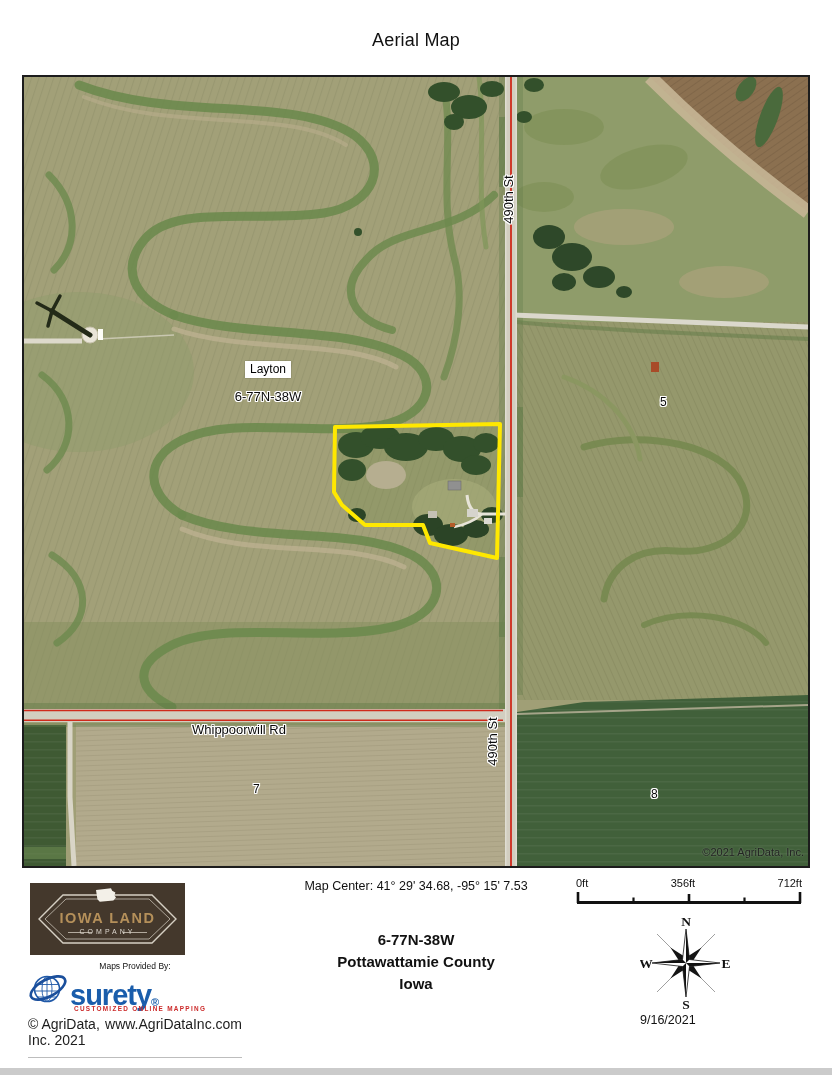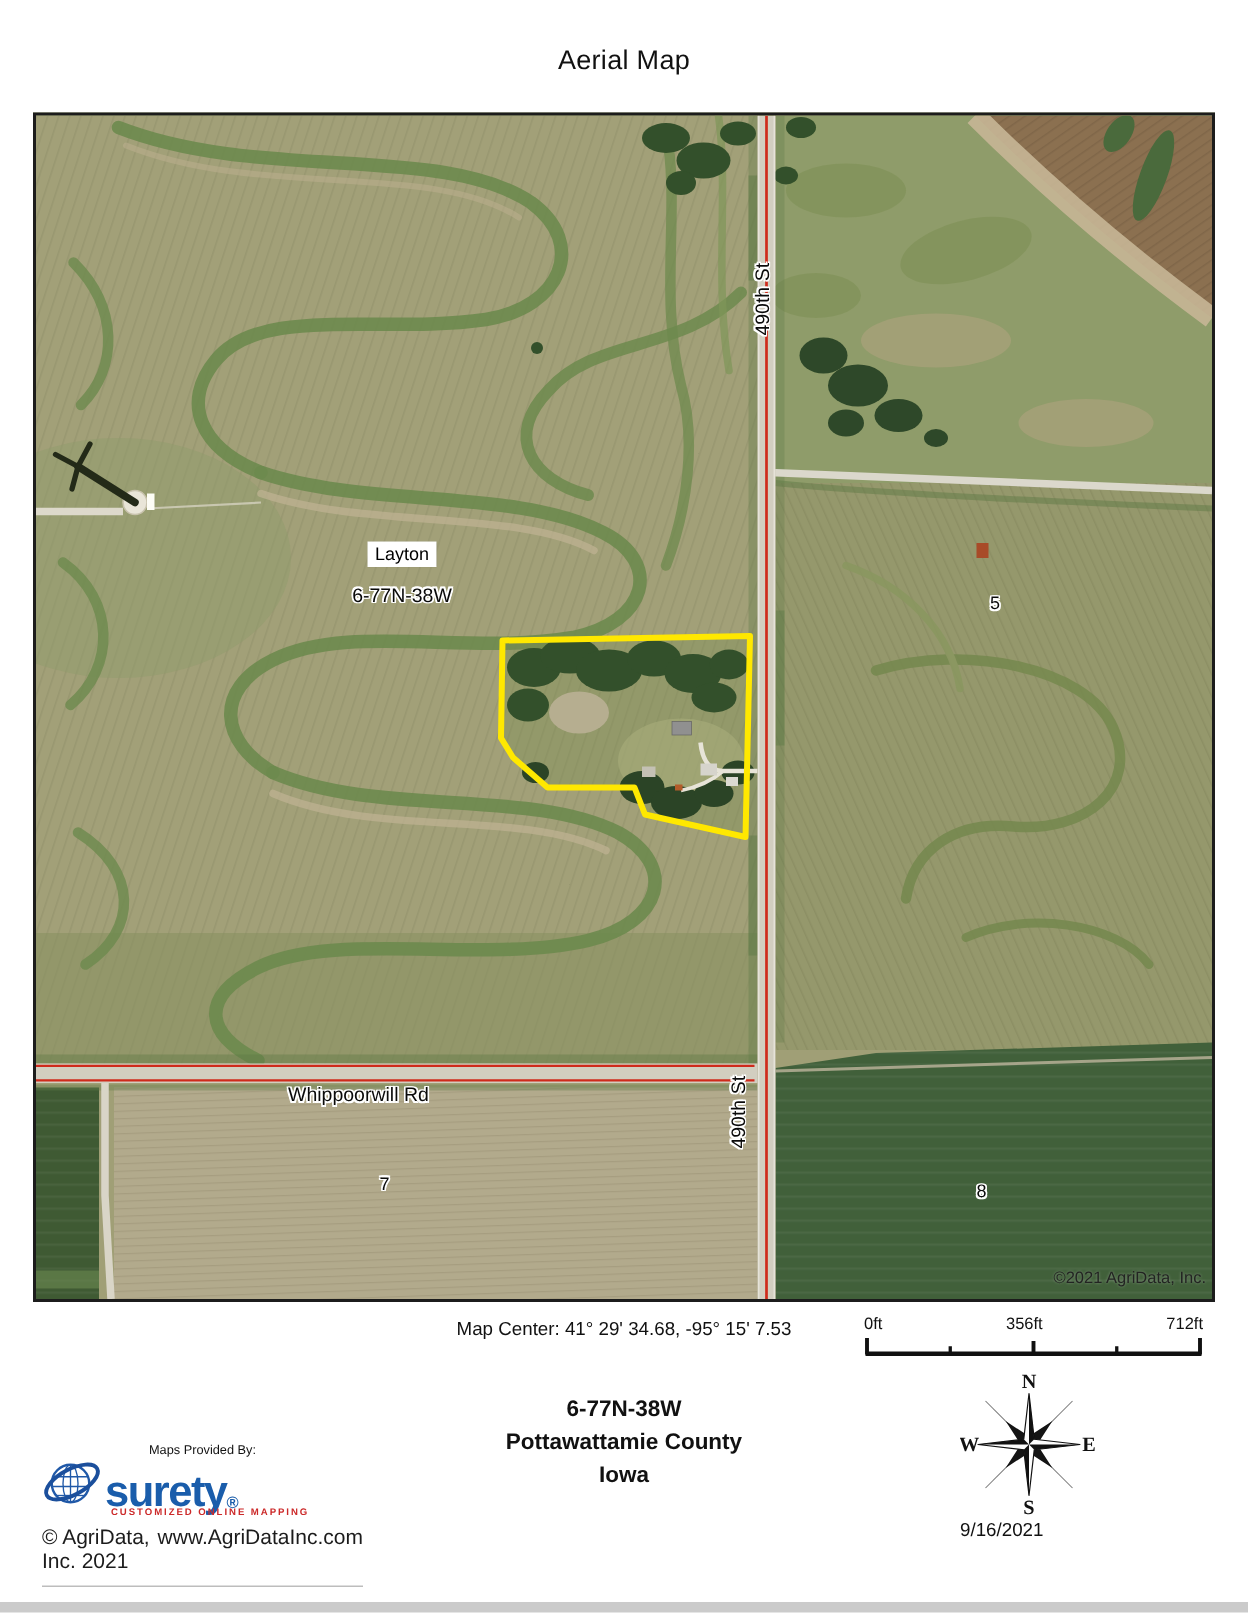--- a/index.html
+++ b/index.html
@@ -225,20 +225,31 @@
       <div class="halo vlabel" style="left:449px;top:115px;width:70px;">490th St</div>
       <div class="halo vlabel" style="left:433px;top:657px;width:70px;">490th St</div>
       <div class="halo" style="left:168px;top:631px;width:140px;text-align:left;margin-top:14px;">Whippoorwill Rd</div>
       <div class="halo sec" style="left:636px;top:318px;">5</div>
       <div class="halo sec" style="left:229px;top:705px;">7</div>
       <div class="halo sec" style="left:627px;top:710px;">8</div>
       <div class="map-copy">©2021 AgriData, Inc.</div>
     </div>
   </div>
 
+  <div class="iowa-logo">
+    <svg width="155" height="72" viewBox="0 0 155 72">
+      <path d="M9,36 L33,12 L122,12 L146,36 L122,60 L33,60 Z" fill="none" stroke="#d6d0c4" stroke-width="1.4"></path>
+      <path d="M15,36 L36,16 L119,16 L140,36 L119,56 L36,56 Z" fill="none" stroke="#d6d0c4" stroke-width="0.9" opacity="0.8"></path>
+      <line x1="38" y1="49.5" x2="62" y2="49.5" stroke="#cfc8bb" stroke-width="0.8"></line>
+      <line x1="93" y1="49.5" x2="117" y2="49.5" stroke="#cfc8bb" stroke-width="0.8"></line>
+      <path d="M66,7 l15,-1.8 1.2,2.6 3.2,1.6 -1,3 1.6,2.2 -2.6,3 -13.6,1.2 -2.4,-2.6 z" fill="#f3f0e8"></path>
+    </svg>
+    <div class="il-line1">IOWA LAND</div>
+    <div class="il-line2">COMPANY</div>
+  </div>
 
   <div class="provider">
     <div class="provider-heading">Maps Provided By:</div>
     <div class="logo-row">
       <svg width="42" height="38" viewBox="0 0 42 38">
         <circle cx="19" cy="19" r="12.5" fill="#fff" stroke="#2059a8" stroke-width="1.6"></circle>
         <line x1="7" y1="14.5" x2="31" y2="14.5" stroke="#2059a8" stroke-width="0.9"></line>
         <line x1="6.5" y1="21" x2="31.5" y2="21" stroke="#2059a8" stroke-width="0.9"></line>
         <line x1="9" y1="27" x2="29" y2="27" stroke="#2059a8" stroke-width="0.9"></line>
         <ellipse cx="19" cy="19" rx="5" ry="12.5" fill="none" stroke="#2059a8" stroke-width="0.9"></ellipse>

